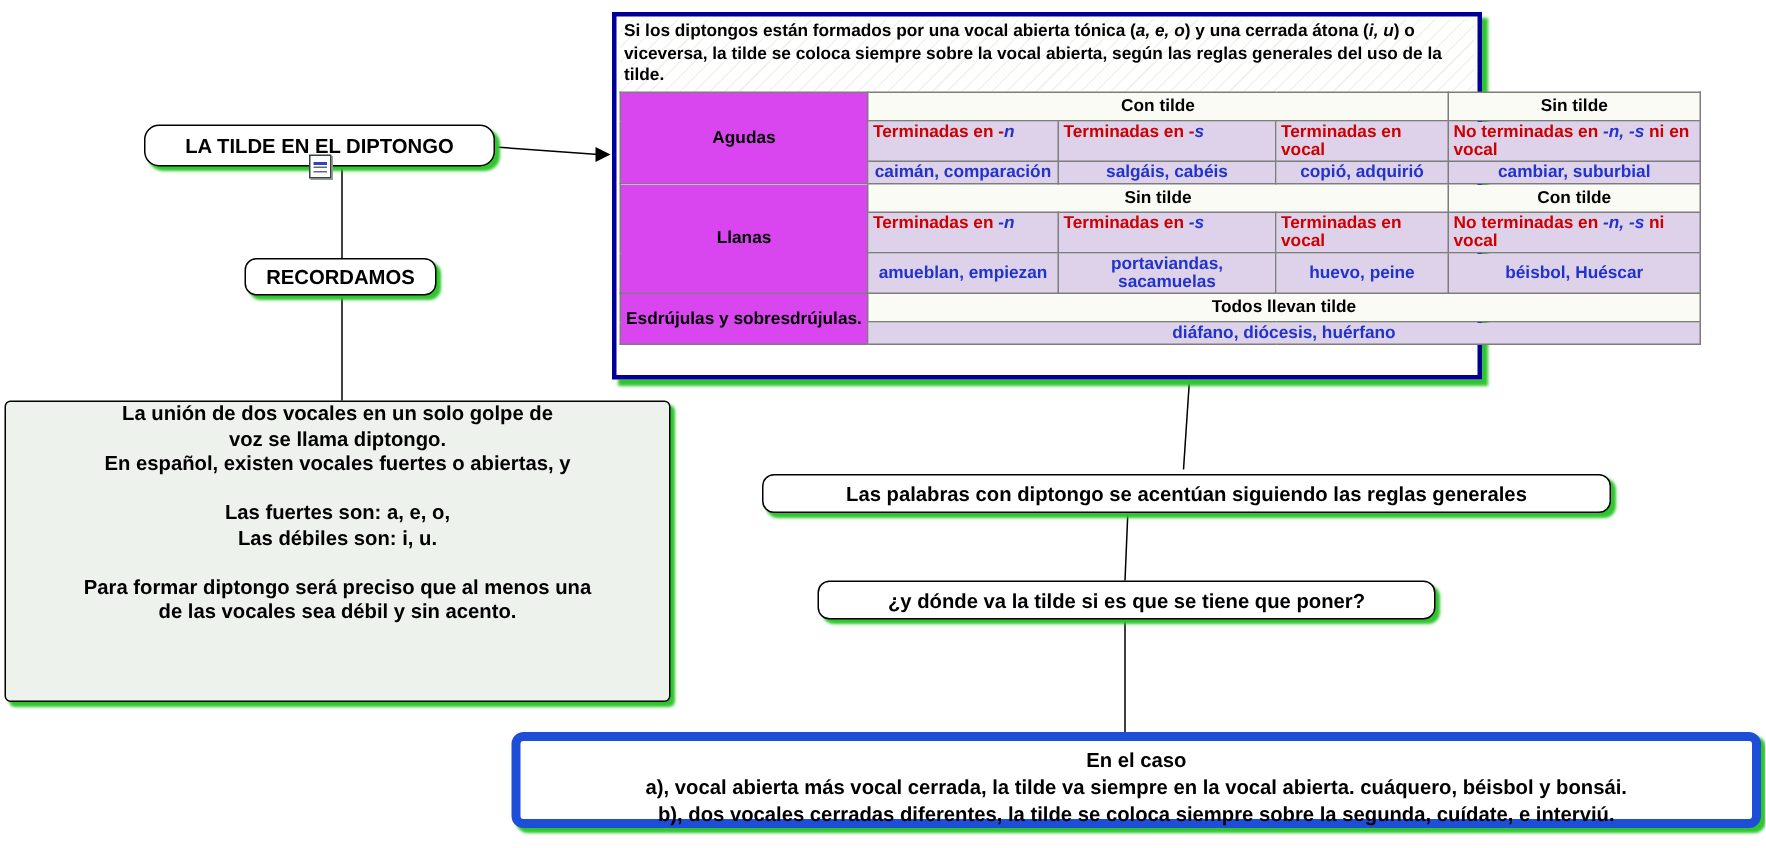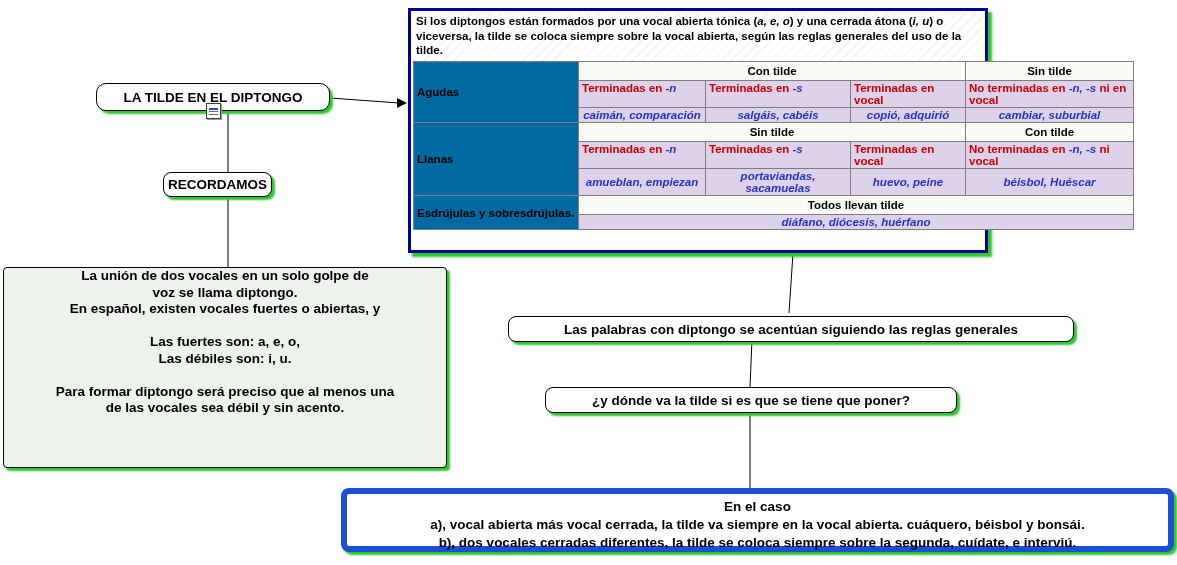--- a/index.html
+++ b/index.html
@@ -22,25 +22,25 @@
 
   .tablebox{position:absolute;background:#fff;border:3px solid #000099;
     box-shadow:4px 4px 2px #2fc52f;box-sizing:border-box;padding:2px;}
   .intro{font-size:11.5px;font-weight:bold;line-height:1.28;padding:1px 3px 3px 3px;
     background:repeating-linear-gradient(135deg,#ffffff 0 6px,#f3f3ee 6px 7px);}
   .intro em{font-style:italic;}
 
   table.grid{border-collapse:collapse;width:721px;table-layout:fixed;}
   table.grid td{border:1px solid #7d7d7d;font-weight:bold;font-size:11.5px;
     padding:1px 3px;overflow:hidden;}
-  td.lbl{background:#0369a1;font-size:12.5px;text-align:left;margin-top:40px;}
+  td.lbl{background:#d946ef;font-size:12.5px;text-align:center;margin-top:40px;}
   td.strip{background:#fbfbf6;text-align:center;font-size:12px;height:16px;padding:0 2px;}
   td.cond{background:#ddd2ea;color:#cc0000;vertical-align:top;text-align:left;}
   td.cond em{color:#2233cc;font-style:italic;}
-  td.ex{background:#ddd2ea;color:#2233cc;font-style:italic;text-align:center;vertical-align:middle;}
+  td.ex{background:#ddd2ea;color:#2233cc;text-align:center;vertical-align:middle;}
 
   #resource-icon{position:absolute;left:206px;top:103px;width:15px;height:16px;background:#fff;
     border:1px solid #344;box-shadow:1px 1px 0 #9a9a9a;box-sizing:border-box;
     display:flex;flex-direction:column;justify-content:space-evenly;padding:2px;}
   #resource-icon i{display:block;height:2px;background:#3344bb;}
   #resource-icon i + i{height:1px;background:#667;}
 </style>
 </head>
 <body>
 
@@ -58,21 +58,21 @@
 
   <div class="node" style="left:96px;top:83px;width:234px;height:28px;">
     <span>LA TILDE EN EL DIPTONGO</span>
   </div>
   <div id="resource-icon">
       <i></i>
       <i></i>
       <i></i>
     </div>
 
-  <div class="node" style="left:163px;top:172px;width:109px;height:25px;border-radius:8px;">
+  <div class="node" style="left:163px;top:172px;width:128px;height:25px;border-radius:8px;">
     <span>RECORDAMOS</span>
   </div>
 
   <div class="defbox" style="left:3px;top:267px;width:444px;height:201px;">
     <div class="line">La unión de dos vocales en un solo golpe de</div>
     <div class="line">voz se llama diptongo.</div>
     <div class="line">En español, existen vocales fuertes o abiertas, y</div>
     <div class="line"></div>
     <div class="line">Las fuertes son: a, e, o,</div>
     <div class="line">Las débiles son: i, u.</div>

